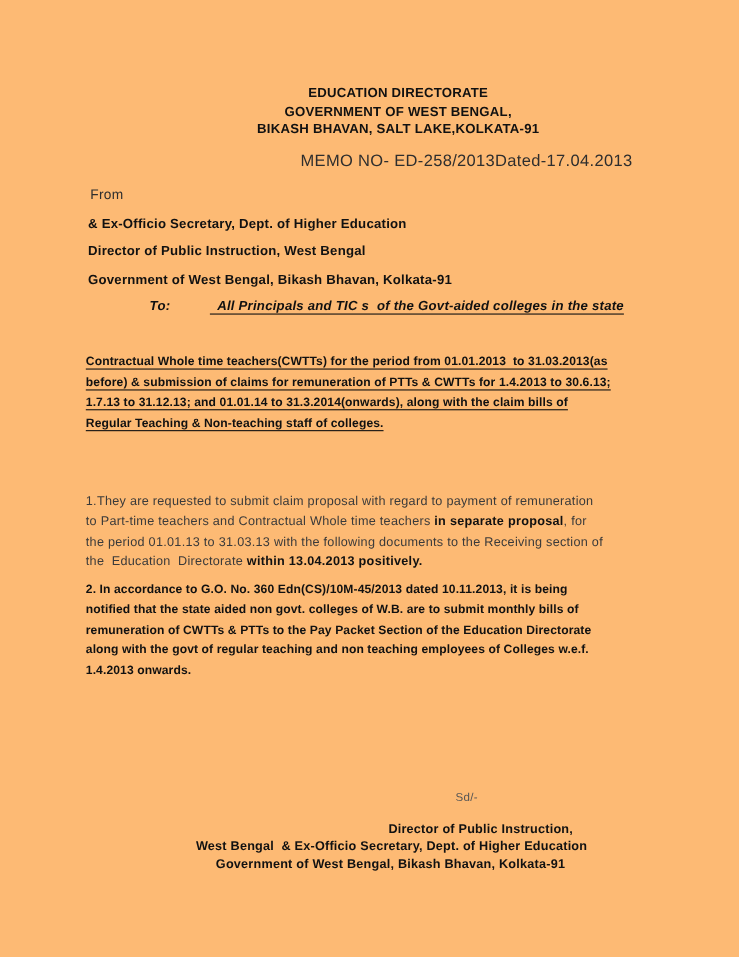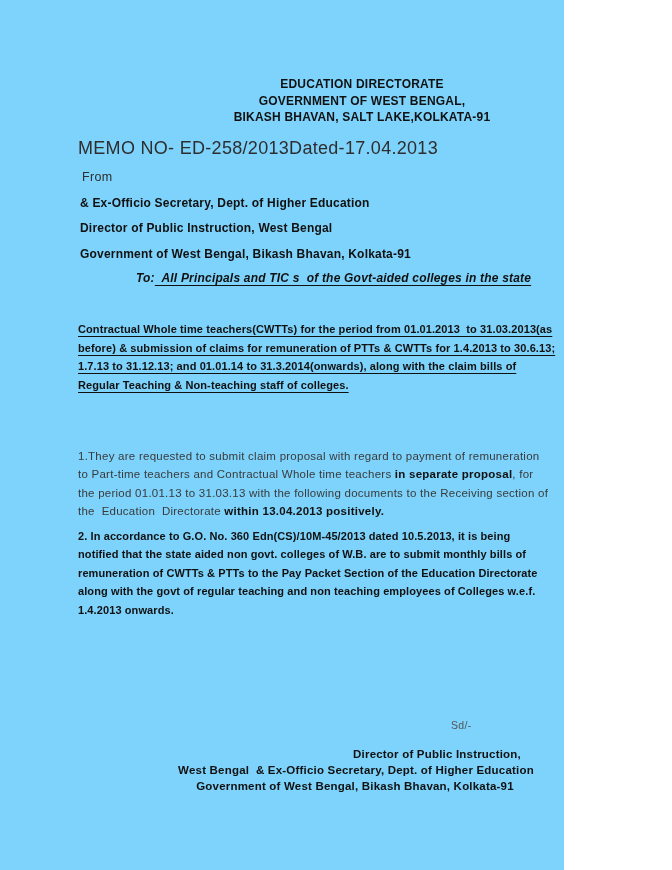--- a/index.html
+++ b/index.html
@@ -1,56 +1,57 @@
 <!DOCTYPE html>
 <html><head>
 <meta charset="utf-8">
 <style>
   html,body{margin:0;padding:0;background:#ffffff;}
   .page{
     position:relative;
-    width:564px;height:870px;
-    background:#7dd3fc;
+    width:672px;height:870px;
+    background:#fdba74;
     font-family:"Liberation Sans", sans-serif;
     color:#1a1a1a;
     overflow:hidden;
   }
   .abs{position:absolute;}
   .line{white-space:pre;}
   .b{font-weight:bold;}
 
   .doc-header{
     top:76px;left:51px;width:622px;
     text-align:center;
     font-weight:bold;font-size:12px;line-height:16.5px;
     letter-spacing:0.2px;color:#111;
   }
   .memo-row{
     top:138px;left:78px;width:497px;
-    display:flex;justify-content:flex-start;
-    font-size:18px;letter-spacing:0.3px;color:#2e2e2e;
+    display:flex;justify-content:flex-end;
+    font-size:15px;letter-spacing:0.3px;color:#2e2e2e;
   }
   .from-label{
     top:170px;left:82px;
     font-size:12.5px;letter-spacing:0.3px;color:#2e2e2e;
   }
   .from-block{
     top:191px;left:80px;
     font-weight:bold;font-size:12px;line-height:25.4px;
     letter-spacing:0.2px;color:#111;
   }
   .to-line{
     top:271px;left:136px;
     font-weight:bold;font-style:italic;font-size:12px;
     letter-spacing:0.2px;color:#111;white-space:pre;
   }
   .to-line .u{
     text-decoration:underline;
     text-decoration-thickness:1.3px;
     text-underline-offset:3px;
+    margin-left:36px;
   }
   .subject-block{
     top:320px;left:78px;width:520px;
     font-weight:bold;font-size:11px;line-height:18.5px;
     letter-spacing:0.1px;color:#111;
   }
   .subject-block .line{
     text-decoration:underline;
     text-decoration-thickness:1.3px;
     text-underline-offset:3px;
@@ -71,21 +72,21 @@
     font-weight:bold;font-size:11px;line-height:18.4px;
     letter-spacing:0.1px;color:#111;
   }
   .para-3 .line{
     text-decoration:underline;
     text-decoration-thickness:1.3px;
     text-underline-offset:3px;
   }
   .sd{
     top:719px;left:414px;
-    font-size:10.5px;letter-spacing:0.3px;color:#555;margin-left:37px;
+    font-size:10.5px;letter-spacing:0.3px;color:#555;
   }
   .sig-line{
     font-weight:bold;font-size:11.5px;letter-spacing:0.2px;color:#111;
     transform:translateX(-50%);white-space:pre;padding-left:40px;
   }
   .sig-1{top:748px;left:417px;}
   .sig-2{top:764px;left:336px;}
   .sig-3{top:780px;left:335px;}
 </style>
 </head>
@@ -122,21 +123,21 @@
     </div>
 
   <div class="abs para-1">
       <div class="line"><span>1.They are requested to submit claim proposal with regard to payment of remuneration</span></div>
       <div class="line"><span>to Part-time teachers and Contractual Whole time teachers </span><span class="b">in separate proposal</span><span>, for</span></div>
       <div class="line"><span>the period 01.01.13 to 31.03.13 with the following documents to the Receiving section of</span></div>
       <div class="line"><span>the  Education  Directorate </span><span class="b">within 13.04.2013 positively.</span></div>
     </div>
 
   <div class="abs para-2">
-      <div class="line">2. In accordance to G.O. No. 360 Edn(CS)/10M-45/2013 dated 10.5.2013, it is being</div>
+      <div class="line">2. In accordance to G.O. No. 360 Edn(CS)/10M-45/2013 dated 10.11.2013, it is being</div>
       <div class="line">notified that the state aided non govt. colleges of W.B. are to submit monthly bills of</div>
       <div class="line">remuneration of CWTTs &amp; PTTs to the Pay Packet Section of the Education Directorate</div>
       <div class="line">along with the govt of regular teaching and non teaching employees of Colleges w.e.f.</div>
       <div class="line">1.4.2013 onwards.</div>
     </div>
 
 
   <div class="abs sd">Sd/-</div>
 
   <div class="abs sig-line sig-1">Director of Public Instruction,</div>

